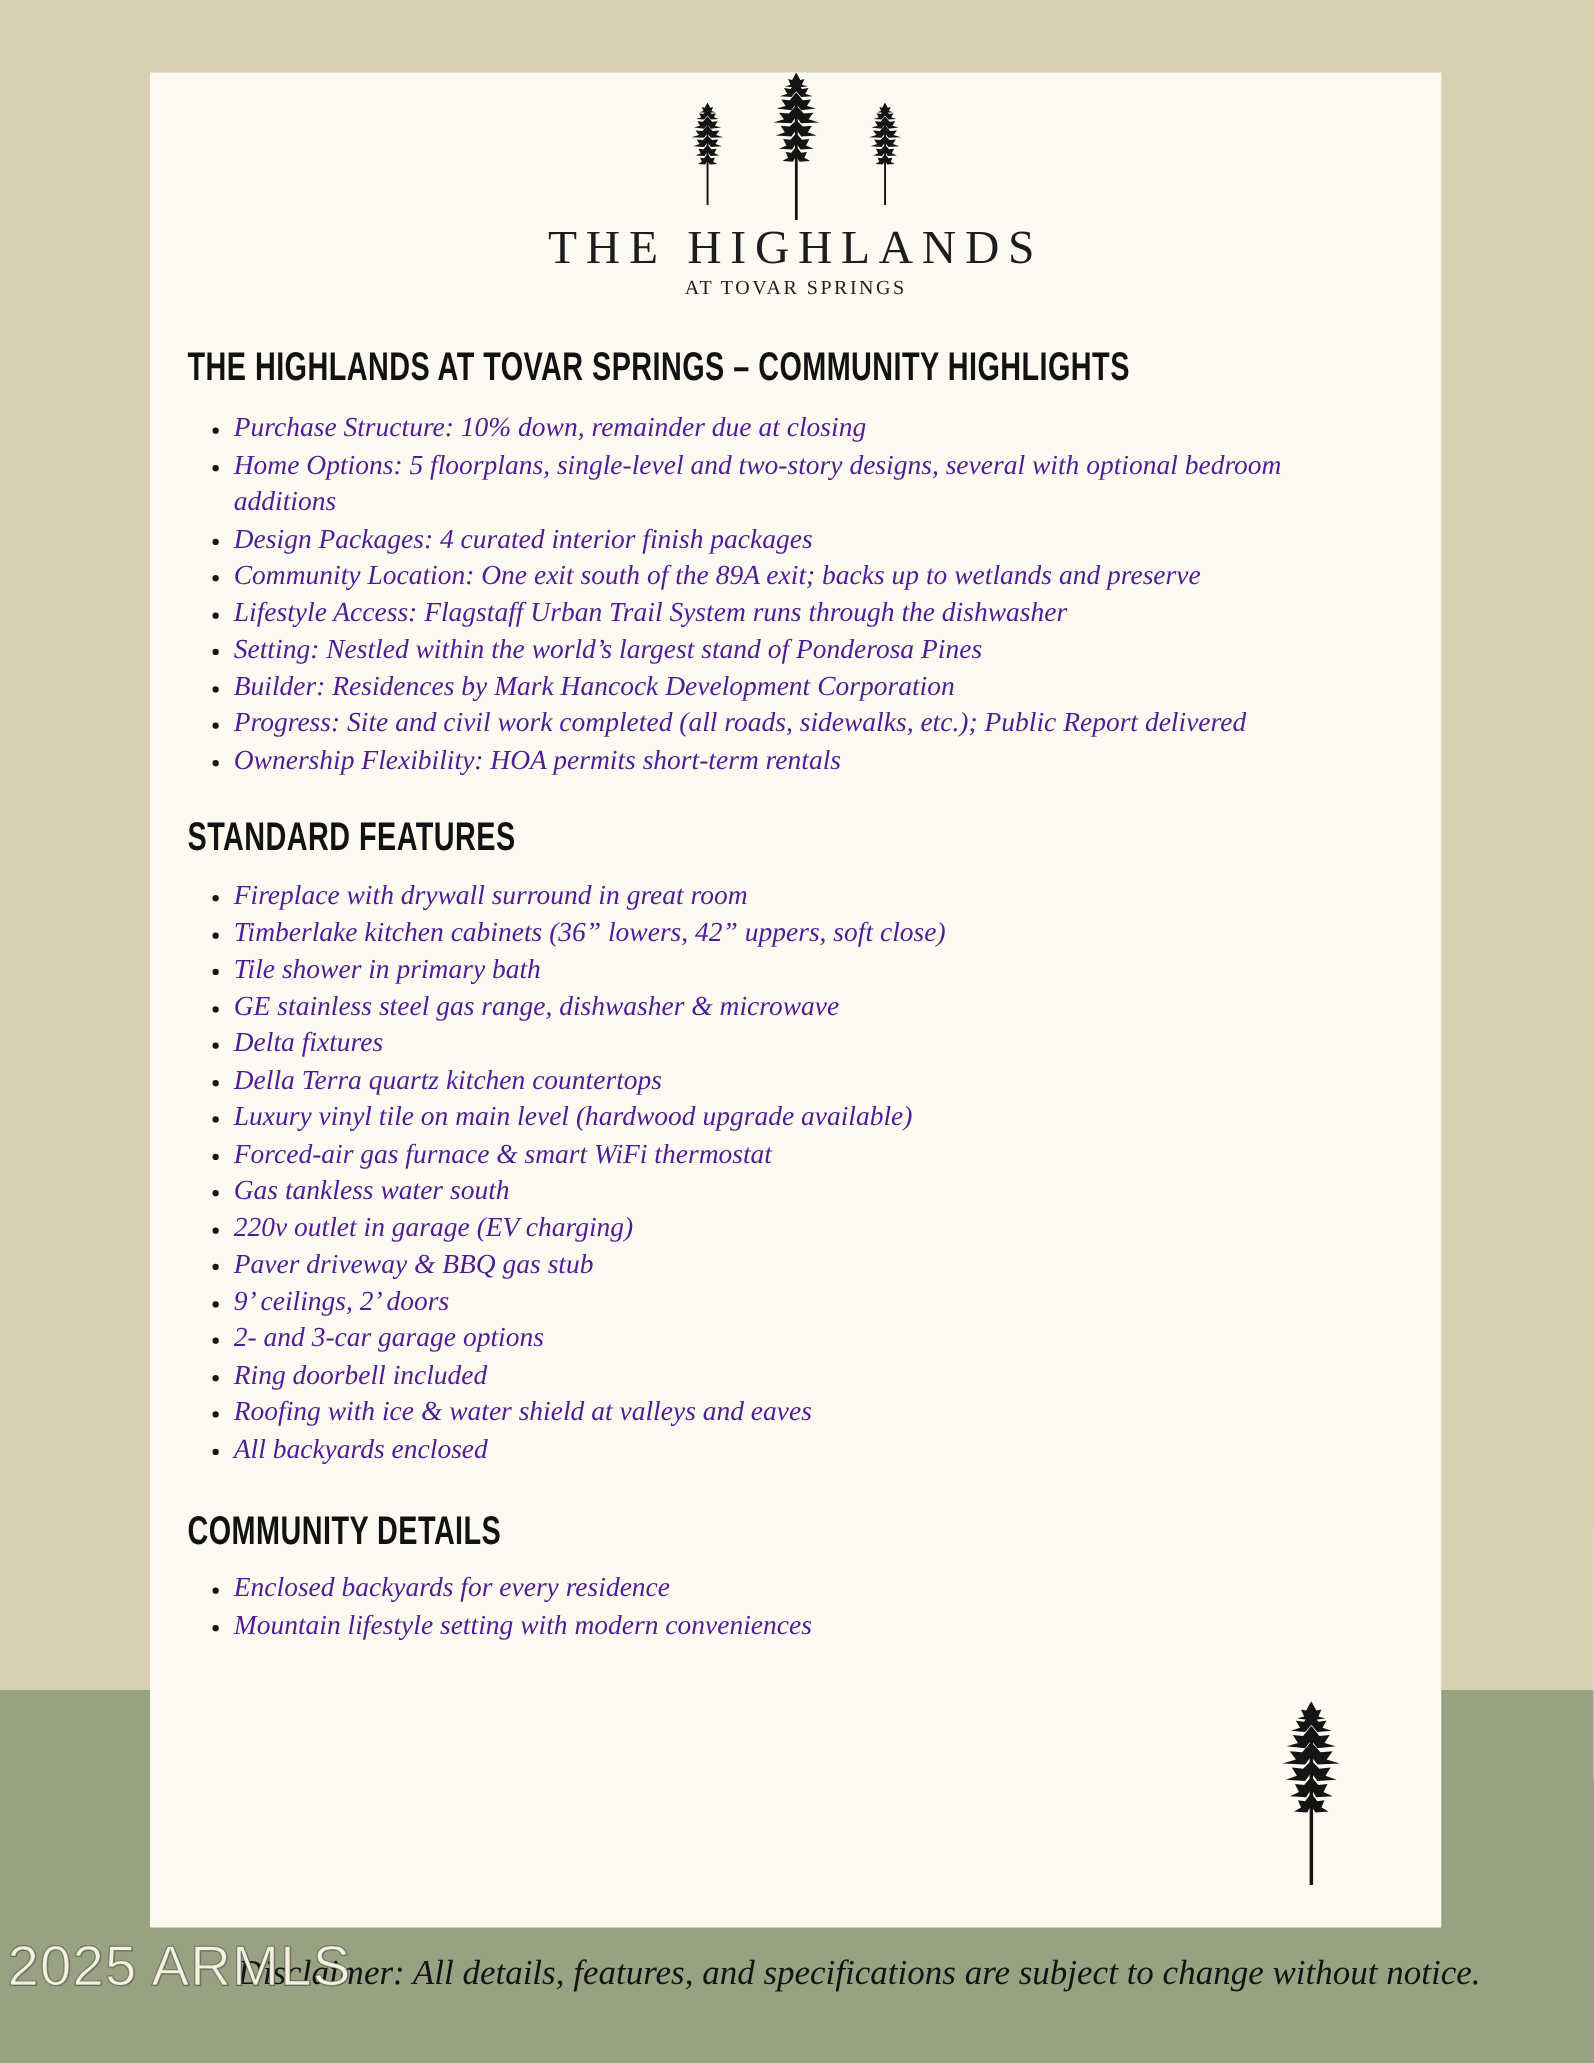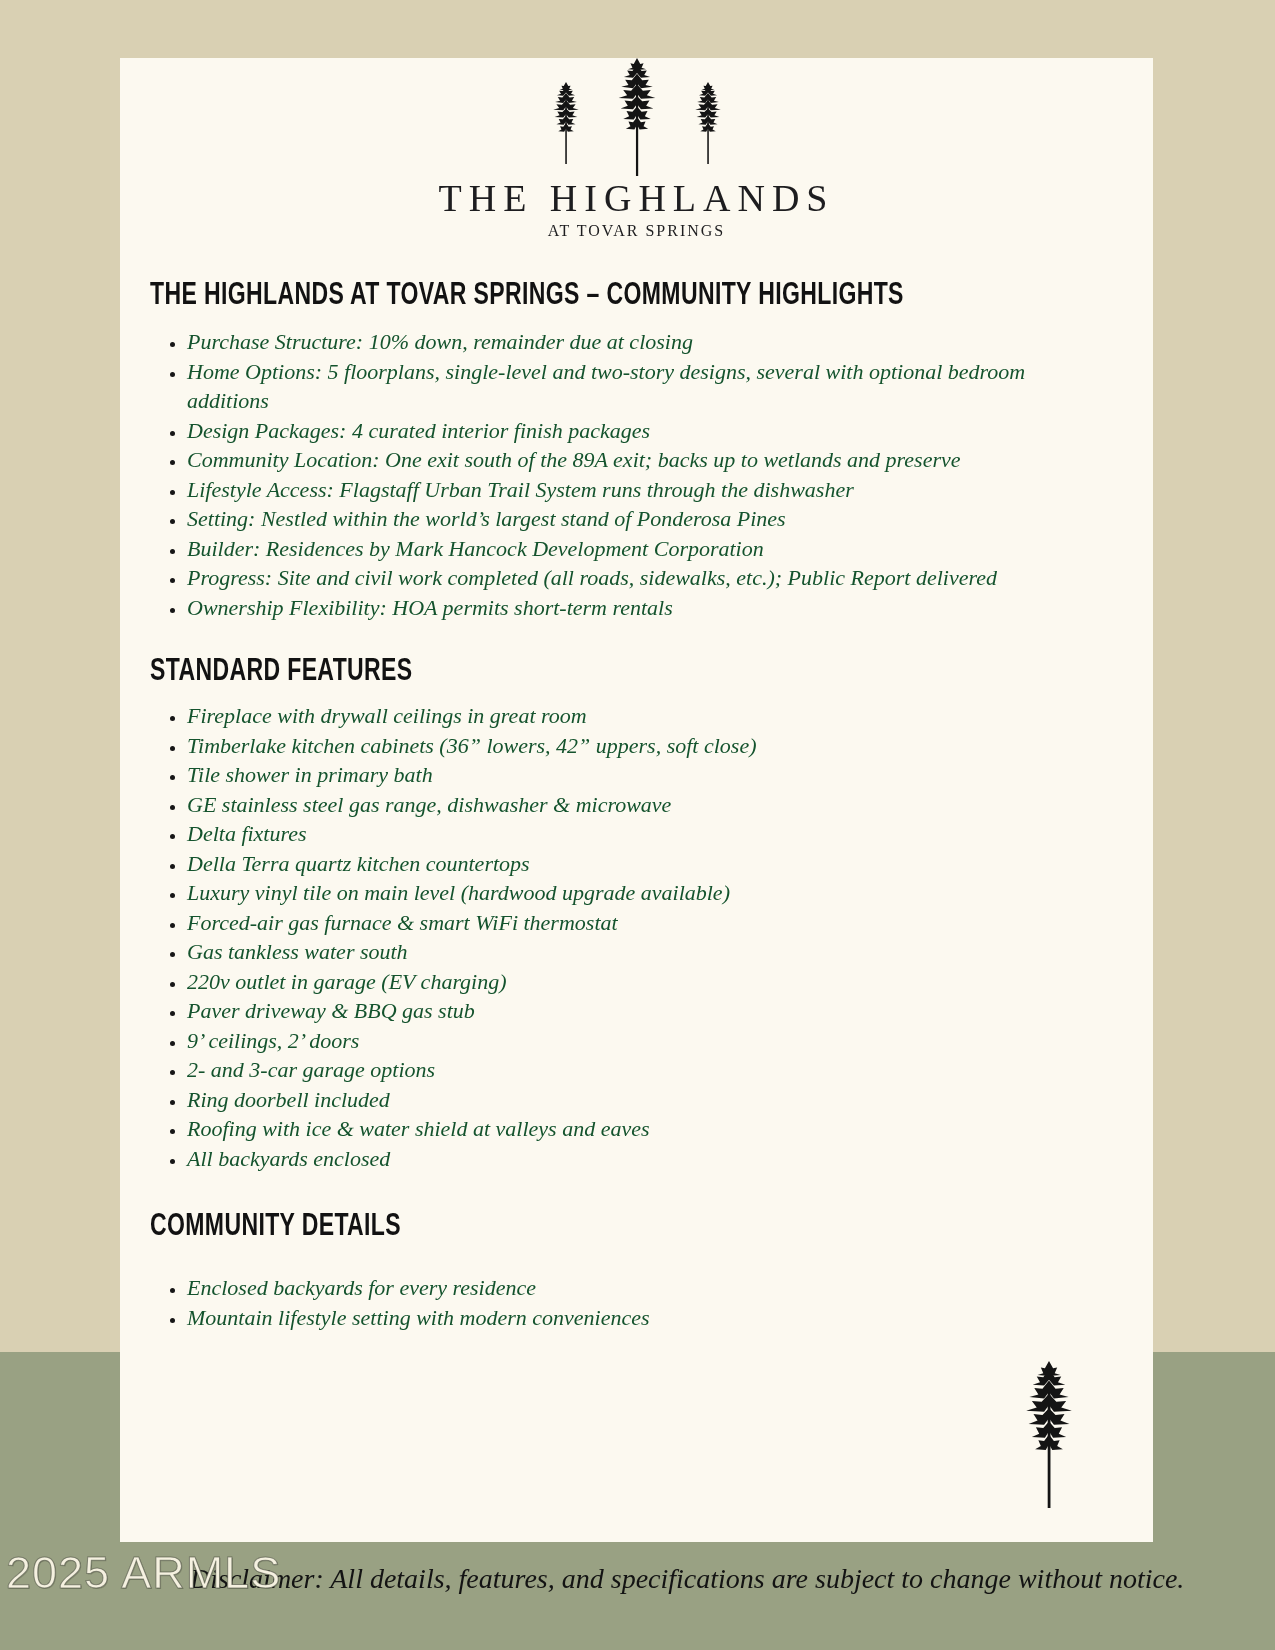--- a/index.html
+++ b/index.html
@@ -39,23 +39,23 @@
   .h-first{margin-top:35px;}
   .h-mid{margin-top:31px;}
   .h-last{margin-top:35px;}
   
   ul{
     margin:0;box-sizing:border-box;
     width:892px;padding-left:37px;
   }
   .ul-1{margin-top:17px;}
   .ul-2{margin-top:15px;}
-  .ul-3{margin-top:32px;}
+  .ul-3{margin-top:14px;}
   li{
-    font-style:italic;font-size:22px;line-height:29.5px;color:#14532d;
+    font-style:italic;font-size:22px;line-height:29.5px;color:#4c1d95;
   }
   li::marker{color:#161616;font-size:18px;}
   
   .corner-tree{position:absolute;left:898px;top:1303px;width:62px;height:147px;}
   .corner-tree svg{width:100%;height:100%;}
   
   .disclaimer{
     position:absolute;left:190px;top:1564px;width:1000px;
     font-style:italic;font-size:28px;line-height:30px;color:#131313;
   }
@@ -122,21 +122,21 @@
           <li>Setting: Nestled within the world’s largest stand of Ponderosa Pines</li>
           <li>Builder: Residences by Mark Hancock Development Corporation</li>
           <li>Progress: Site and civil work completed (all roads, sidewalks, etc.); Public Report delivered</li>
           <li>Ownership Flexibility: HOA permits short-term rentals</li>
         </ul>
     </section>
 
     <section>
       <h2 class="h-mid">STANDARD FEATURES</h2>
       <ul class="ul-2">
-          <li>Fireplace with drywall ceilings in great room</li>
+          <li>Fireplace with drywall surround in great room</li>
           <li>Timberlake kitchen cabinets (36” lowers, 42” uppers, soft close)</li>
           <li>Tile shower in primary bath</li>
           <li>GE stainless steel gas range, dishwasher &amp; microwave</li>
           <li>Delta fixtures</li>
           <li>Della Terra quartz kitchen countertops</li>
           <li>Luxury vinyl tile on main level (hardwood upgrade available)</li>
           <li>Forced-air gas furnace &amp; smart WiFi thermostat</li>
           <li>Gas tankless water south</li>
           <li>220v outlet in garage (EV charging)</li>
           <li>Paver driveway &amp; BBQ gas stub</li>

